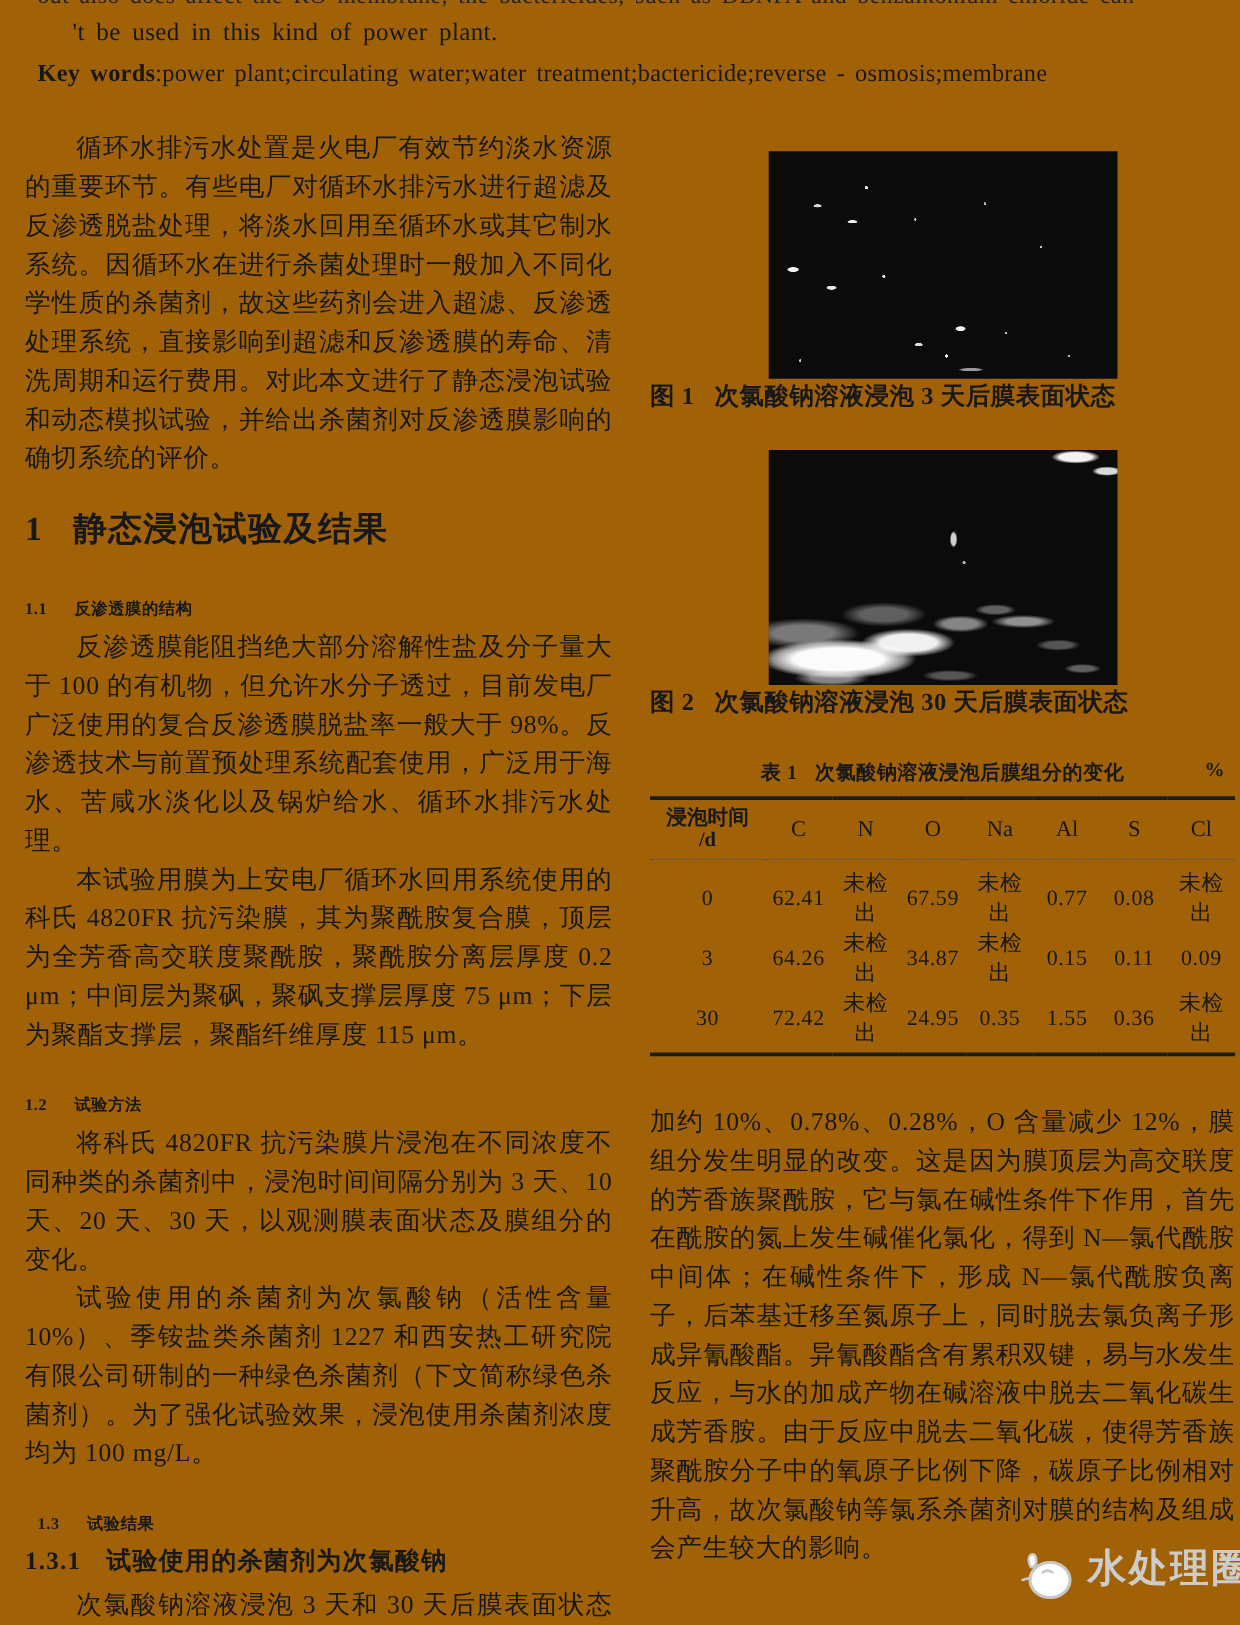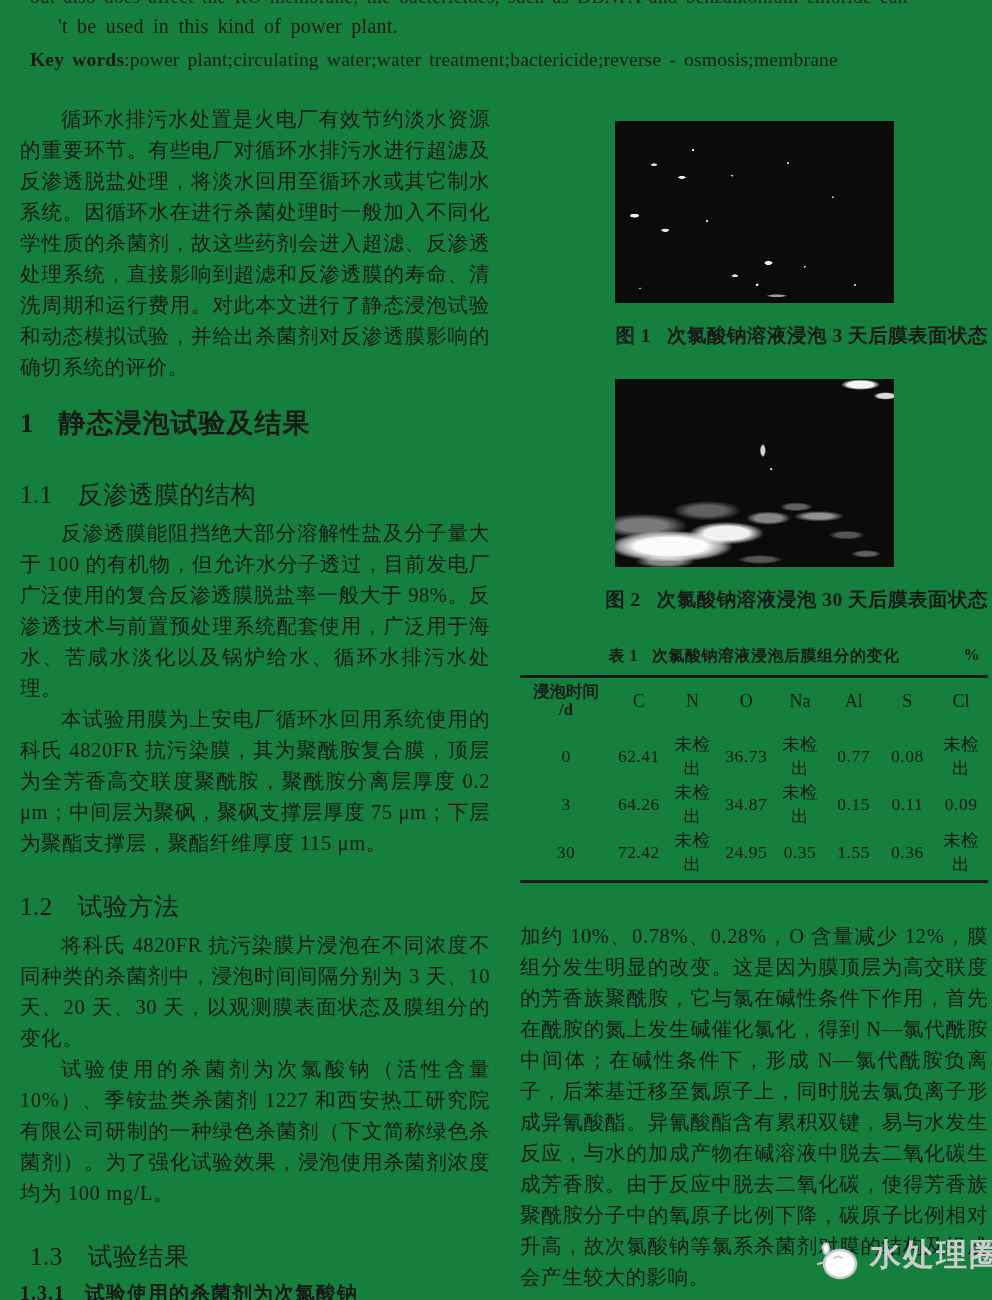--- a/index.html
+++ b/index.html
@@ -6,21 +6,21 @@
   html, body { background: #ffffff; }
   body {
     font-family: "Liberation Serif", "DejaVu Serif", serif;
     color: #181818;
     width: 992px;
   }
   .page {
     position: relative;
     width: 992px;
     height: 1300px;
-    background: #15803d;
+    background: #a16207;
     overflow: hidden;
   }
 
   
   .header-en {
     position: absolute;
     left: 30px; top: 0;
     width: 932px;
   }
   .clipped-line {
@@ -78,22 +78,22 @@
     font-weight: bold;
     letter-spacing: 1px;
     height: 48px;
     display: flex;
     align-items: center;
   }
   h2.sec1 .num { margin-right: 24px; }
   h3.sub {
     margin-top: 31px;
     margin-bottom: 7px;
-    font-size: 25px;
-    font-weight: normal;
+    font-size: 13px;
+    font-weight: bold;
     letter-spacing: 0.5px;
   }
   h3.sub .num { margin-right: 18px; }
   h4.subsub {
     margin-top: 3px;
     margin-bottom: 7px;
     font-size: 20px;
     font-weight: bold;
     letter-spacing: 1px;
   }
@@ -146,25 +146,24 @@
       radial-gradient(ellipse 46px 13px at 33% 70%, rgba(255,255,255,0.35) 40%, transparent 75%),
       radial-gradient(ellipse 30px 9px at 55% 74%, rgba(255,255,255,0.5) 45%, transparent 75%),
       radial-gradient(ellipse 22px 6px at 65% 68%, rgba(255,255,255,0.35) 45%, transparent 75%),
       radial-gradient(ellipse 34px 7px at 73% 73%, rgba(255,255,255,0.55) 40%, transparent 75%),
       radial-gradient(ellipse 24px 6px at 83% 83%, rgba(255,255,255,0.3) 45%, transparent 75%),
       radial-gradient(ellipse 20px 5px at 90% 93%, rgba(255,255,255,0.35) 45%, transparent 75%),
       radial-gradient(ellipse 40px 9px at 18% 97%, rgba(255,255,255,0.5) 40%, transparent 75%),
       radial-gradient(ellipse 30px 6px at 52% 96%, rgba(255,255,255,0.3) 45%, transparent 75%);
   }
   .fig-caption {
-    margin-top: 19px;
     font-size: 19.5px;
     font-weight: bold;
     letter-spacing: 0.5px;
-    text-align: right;
+    text-align: left;
   }
   .fig-caption .fig-num { margin-right: 16px; }
 
   
   .tbl-title-row {
     margin-top: 33px;
     position: relative;
     text-align: center;
     font-size: 16px;
     font-weight: bold;
@@ -317,21 +316,21 @@
           <th class="th-el">Al</th>
           <th class="th-el">S</th>
           <th class="th-el">Cl</th>
         </tr>
       </thead>
       <tbody>
         <tr>
           <td>0</td>
           <td>62.41</td>
           <td>未检出</td>
-          <td>36.73</td>
+          <td>67.59</td>
           <td>未检出</td>
           <td>0.77</td>
           <td>0.08</td>
           <td>未检出</td>
         </tr>
         <tr>
           <td>3</td>
           <td>64.26</td>
           <td>未检出</td>
           <td>34.87</td>

